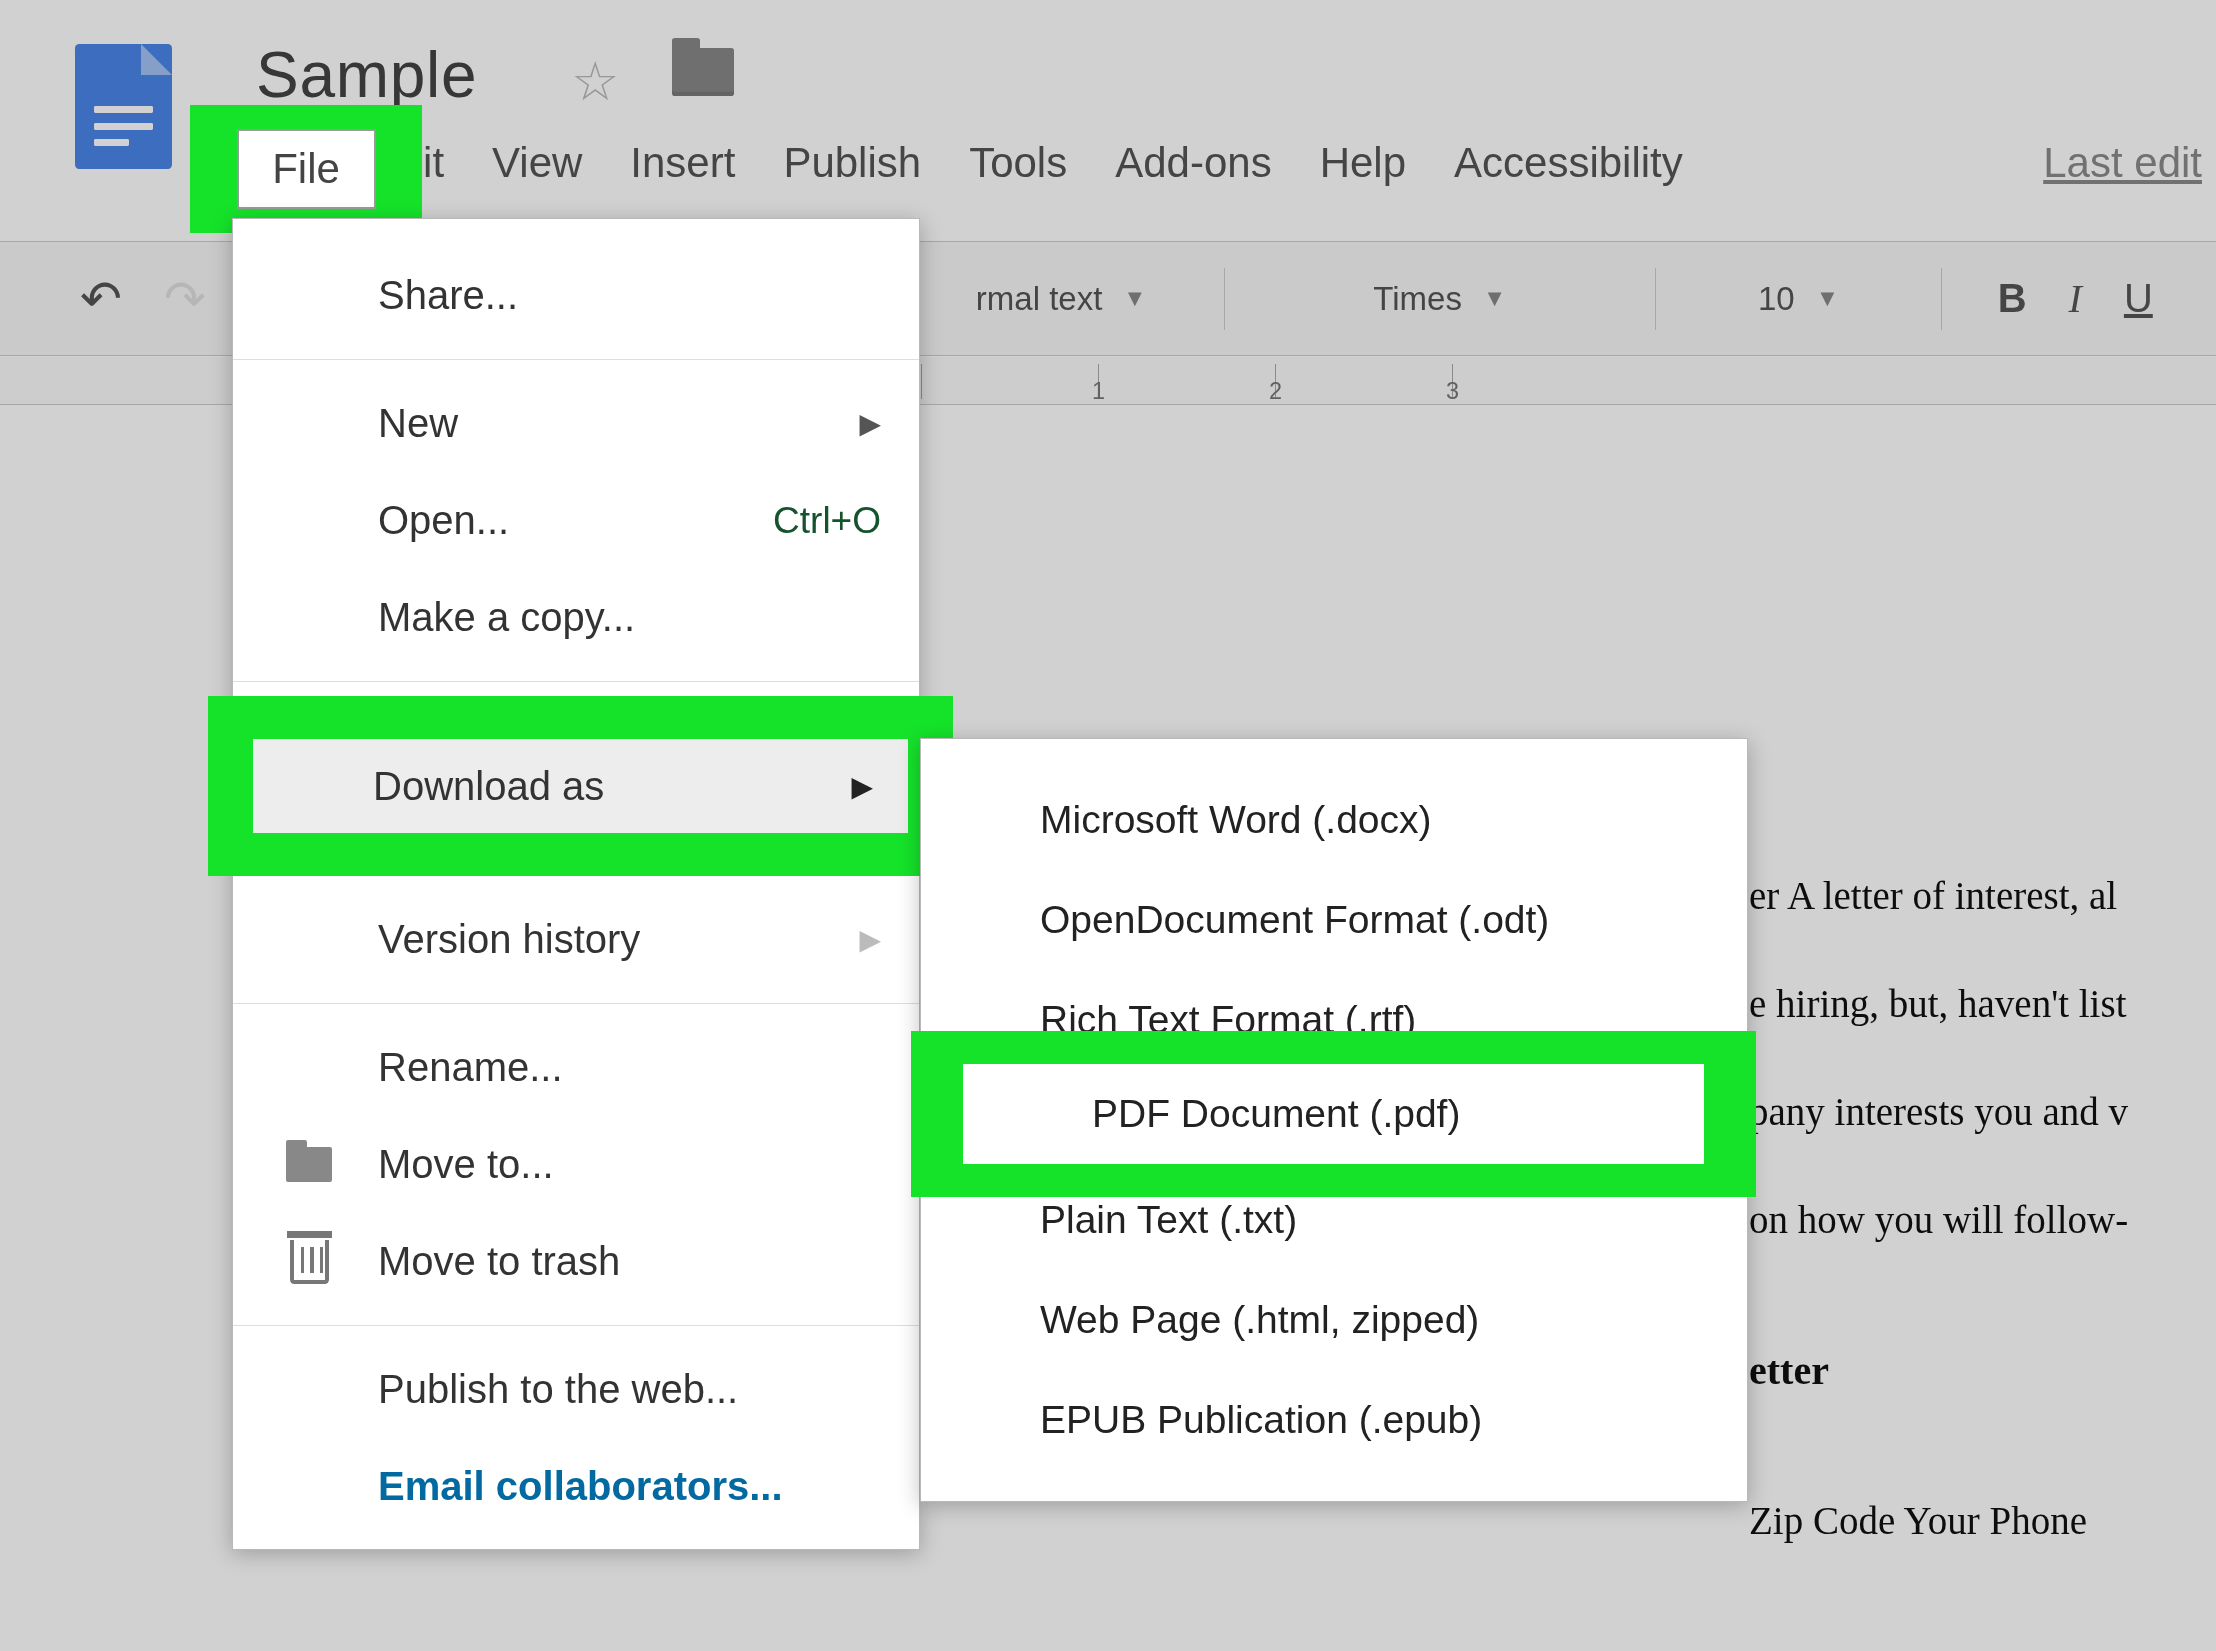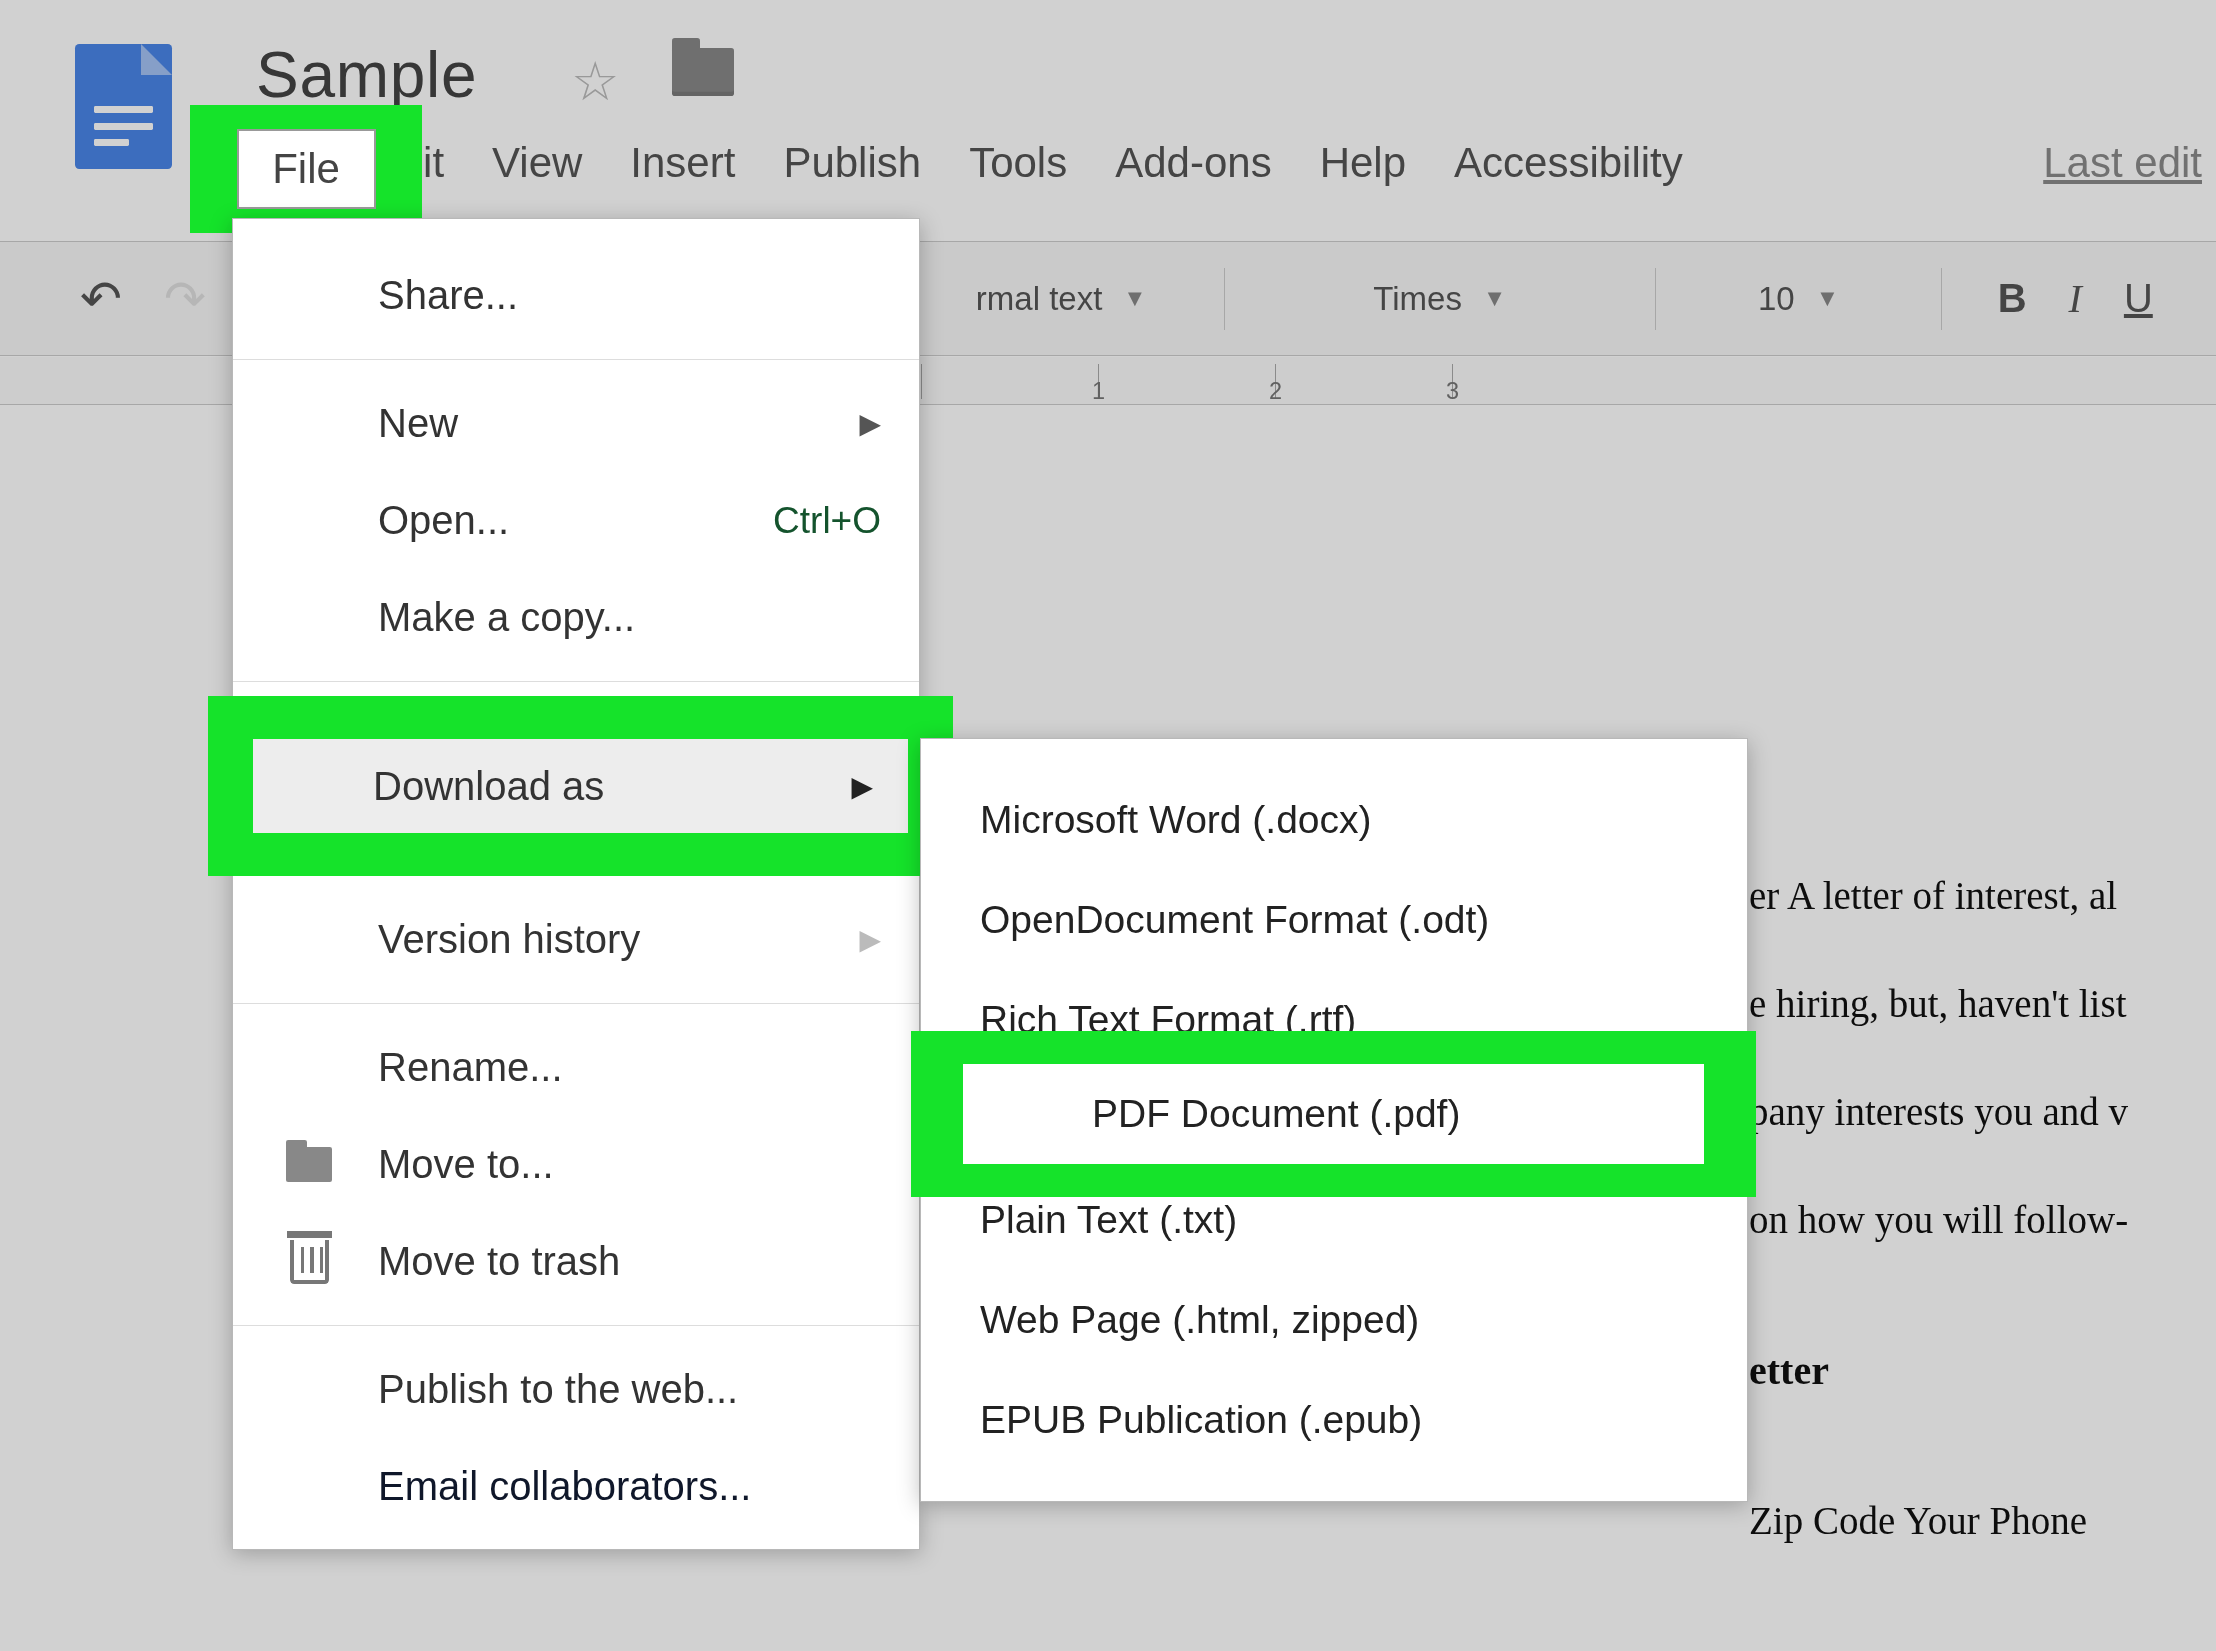--- a/index.html
+++ b/index.html
@@ -130,21 +130,21 @@
     z-index: 70;
     padding-top: 28px; padding-bottom: 14px;
   }
   .file-menu .menu-row {
     display:flex; align-items:center;
     height: 97px;
     padding-left: 145px; padding-right: 38px;
     font-size: 40px; color:#333;
     position:relative;
   }
-  .file-menu .disabled { color:#0f172a; }
+  .file-menu .disabled { color:#0369a1;font-weight:bold; }
   .file-menu .menu-row .shortcut { margin-left:auto; color:#14532d; font-size:37px;}
   .file-menu .menu-row .sub-arrow { margin-left:auto; color:#555; font-size:28px;}
   .file-menu .divider { height:0.7px; background:#ddd; margin: 15.2px 0; }
   .file-menu .row-icon {
     position:absolute; left: 52px; width:48px; height:48px;
     display:flex; align-items:center; justify-content:center;
     color:#777; font-size:42px;
   }
   .file-menu .folder-small {
     width:46px; height:35px; background:#888; border-radius:2.1px; position:relative;
@@ -178,21 +178,21 @@
     position:absolute; left:920px; top:738px;
     width:828px;
     background:#fff; border:0.7px solid #b8b8b8;
     box-shadow: 0 4.2px 21px rgba(0,0,0,0.25);
     z-index: 90;
     padding: 31px 0;
   }
   .submenu .sm-row {
     height: 100px;
     display:flex; align-items:center;
-    padding-left: 59px;
+    padding-left: 119px;
     font-size:39px; color:#222;
   }
 
   
   .pdf-highlight {
     position:absolute; left:911px; top:1031px;
     width:845px; height:166px;
     background:#15e32a; z-index:95;
     display:flex; align-items:center; justify-content:center;
   }

